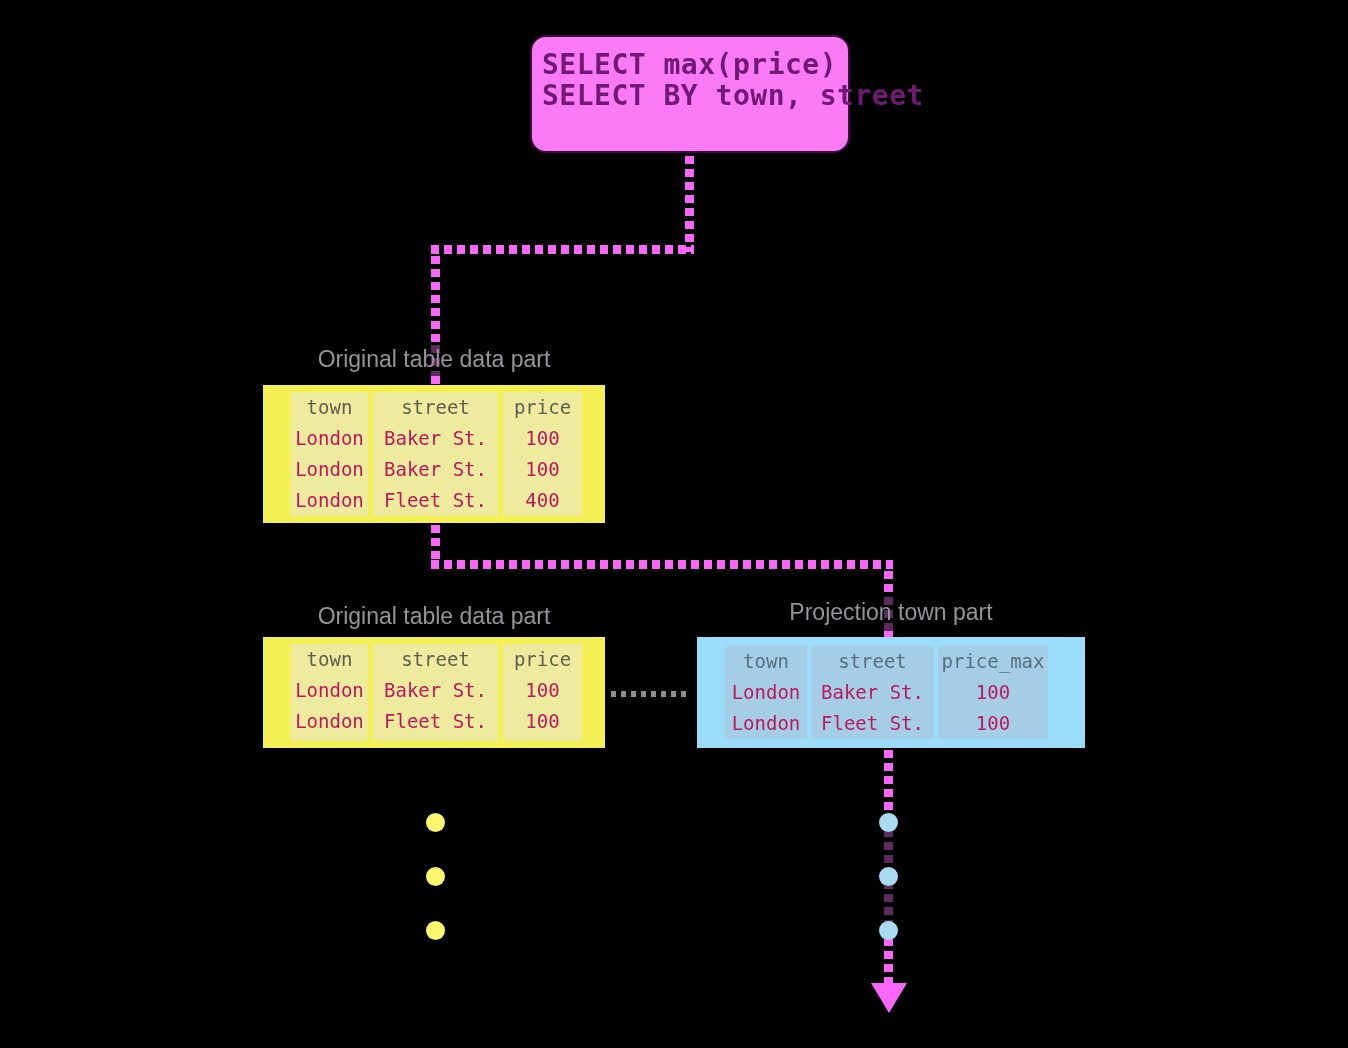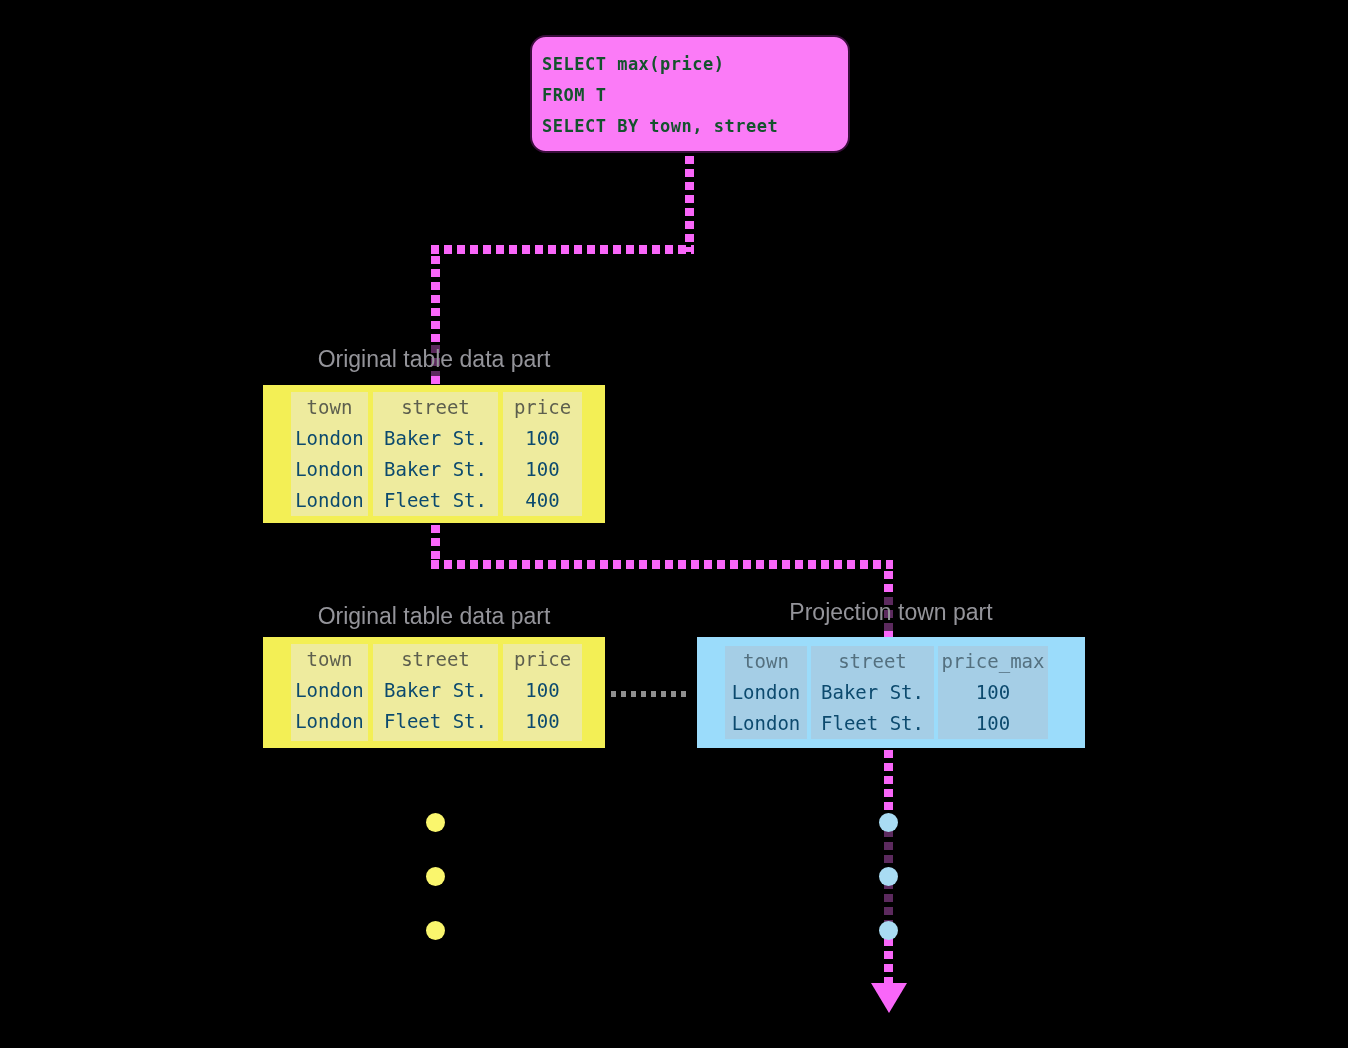--- a/index.html
+++ b/index.html
@@ -30,24 +30,24 @@
     width: 320px; height: 118px;
     box-sizing: border-box;
     background: var(--pink-box);
     border: 2px solid #3a0d3c;
     border-radius: 16px;
     padding: 12px 0 0 10px;
   }
   .sql-line {
     font-family: "DejaVu Sans Mono", monospace;
     font-weight: bold;
-    font-size: 17px;
+    font-size: 28px;
     line-height: 31px;
     letter-spacing: 0.5px;
-    color: #14532d;
+    color: #701a75;
     white-space: pre;
   }
 
   
   .v { position: absolute; width: 9px; }
   .h { position: absolute; height: 9px; }
   .v.bright { background: repeating-linear-gradient(to bottom, var(--mag) 0 8px, transparent 8px 13px); }
   .v.dim    { background: repeating-linear-gradient(to bottom, var(--dim) 0 8px, transparent 8px 13px); }
   .h.bright { background: repeating-linear-gradient(to right,  var(--mag) 0 8px, transparent 8px 13px); }
   .h.gray   { height: 6px; background: repeating-linear-gradient(to right, var(--gray-dot) 0 5px, transparent 5px 10px); }
@@ -104,21 +104,21 @@
   #table-projection { left: 697px; top: 637px; width: 388px; height: 111px; }
 
   .col { display: flex; flex-direction: column; flex: 0 0 auto; }
   .yellow .col { background: var(--yellow-inner); }
   .blue .col   { background: var(--blue-inner); }
   .cell {
     height: 31px; line-height: 31px;
     text-align: center;
     font-family: "DejaVu Sans Mono", monospace;
     font-size: 19px;
-    color: #0c4a6e;
+    color: #be185d;
     white-space: nowrap;
   }
   .yellow .cell.hd { color: #5d5f4e; }
   .blue   .cell.hd { color: #54707f; }
 
   
   .dot {
     position: absolute;
     width: 19px; height: 19px;
     border-radius: 50%;
@@ -129,21 +129,20 @@
   .dot.r2 { top: 867px; }
   .dot.r3 { top: 921px; }
 </style>
 </head>
 <body>
 
 <div id="stage">
 
   <div id="query-box">
     <div class="sql-line">SELECT max(price)</div>
-    <div class="sql-line">FROM T</div>
     <div class="sql-line">SELECT BY town, street</div>
   </div>
 
   <div class="v bright" id="seg-a1"></div>
   <div class="h bright" id="seg-a2"></div>
   <div class="v bright" id="seg-a3a"></div>
   <div class="v dim" id="seg-a3b"></div>
   <div class="v bright" id="seg-a3c"></div>
 
   <div class="part-label" id="label-original-1">Original table data part</div>

